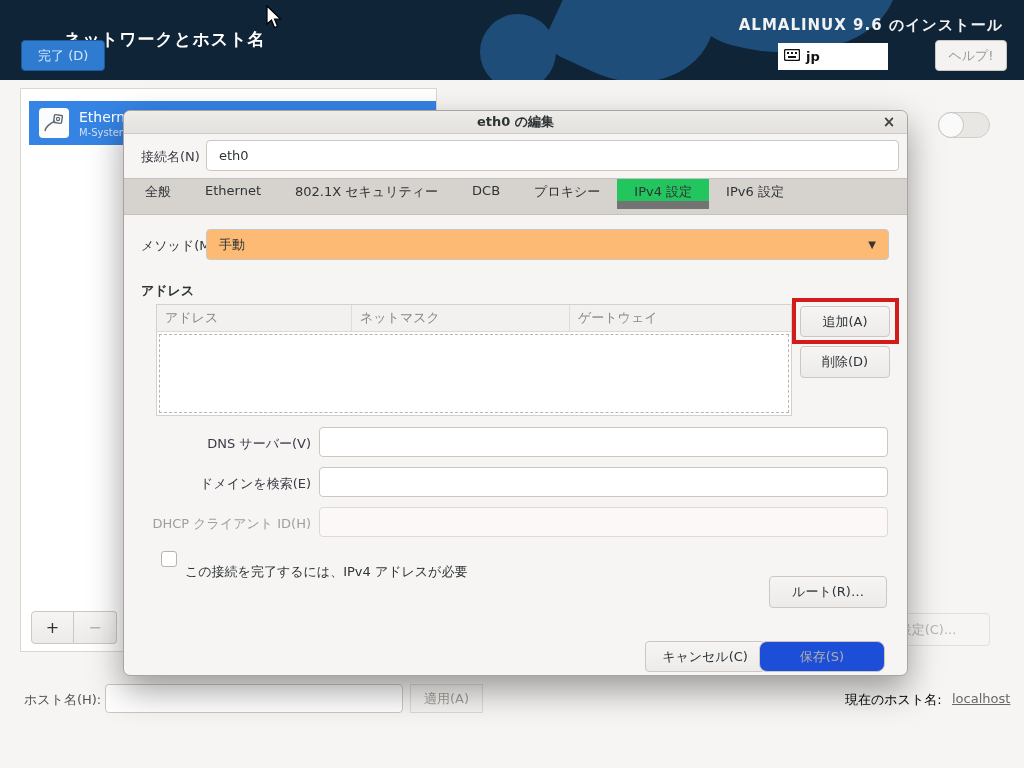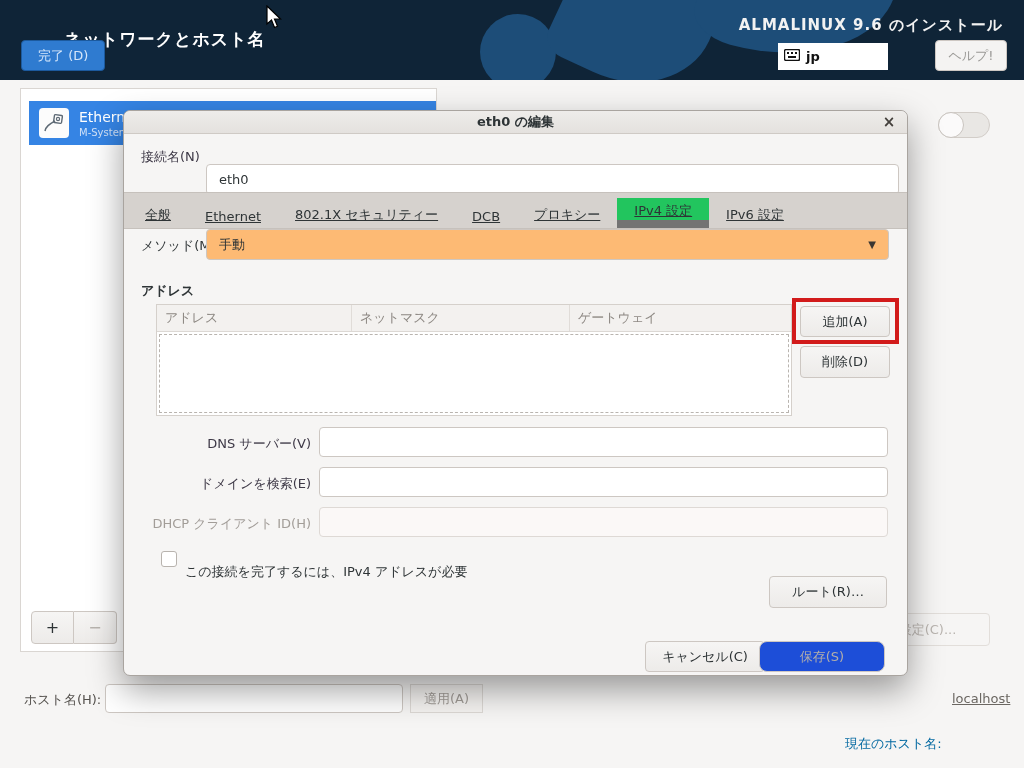--- a/index.html
+++ b/index.html
@@ -28,31 +28,31 @@
   .pm-btn { width:43px; height:33px; background:linear-gradient(#f6f5f4,#edebe9); border:1px solid #cdc7c2; display:flex; align-items:center; justify-content:center; font-size:16px; }
   .pm-btn:first-child { border-radius:4px 0 0 4px; }
   .pm-btn:last-child { border-radius:0 4px 4px 0; border-left:none; color:#b3aea9; }
   .toggle { position:absolute; left:938px; top:112px; width:52px; height:26px; background:#e9e7e4; border:1px solid #d2cdc8; border-radius:13px; }
   .knob { position:absolute; left:-1px; top:-1px; width:26px; height:26px; background:#fbfafa; border:1px solid #c9c4bf; border-radius:50%; }
   .config-btn { position:absolute; left:865px; top:613px; width:125px; height:33px; background:#f6f5f4; border:1px solid #e2deda; border-radius:4px; color:#b9b4af; display:flex; align-items:center; justify-content:center; }
 
   .hostname-label { position:absolute; left:24px; top:691px; color:#55524e; }
   .hostname-input { position:absolute; left:105px; top:684px; width:298px; height:29px; background:#ffffff; border:1px solid #cdc7c2; border-radius:4px; }
   .apply-btn { position:absolute; left:410px; top:684px; width:73px; height:29px; background:#f5f3f1; border:1px solid #dcd8d4; border-radius:0; color:#a09b96; display:flex; align-items:center; justify-content:center; }
-  .cur-host-label { position:absolute; left:845px; top:691px; color:#0369a1;margin-top:44px; }
+  .cur-host-label { position:absolute; left:845px; top:691px; color:#000000; }
   .cur-host-value { position:absolute; left:952px; top:691px; color:#6b6762;text-decoration:underline; }
 
   
   .dialog { position:absolute; left:123px; top:110px; width:785px; height:566px; background:#f6f5f4; border:1px solid #a9a49f; border-radius:7px; box-shadow:0 14px 34px rgba(0,0,0,0.38); }
   .dlg-titlebar { position:absolute; left:0; top:0; width:100%; height:23px; background:linear-gradient(#eeecea,#e4e1de); border-bottom:1px solid #cfcac5; border-radius:7px 7px 0 0; display:flex; align-items:center; justify-content:center; font-weight:bold; font-size:13px; color:#2e3436; }
   .dlg-close { position:absolute; right:8px; top:1px; width:20px; height:20px; display:flex; align-items:center; justify-content:center; color:#44403c; font-size:15px; font-weight:bold; }
   .conn-label { position:absolute; left:17px; top:37px; color:#3d3846; }
-  .conn-input { position:absolute; left:82px; top:29px; width:693px; height:31px; background:#ffffff; border:1px solid #cdc7c2; border-radius:4px; display:flex; align-items:center; padding-left:12px;margin-top:24px; }
-
-  .tabstrip { position:absolute; left:0; top:81px; width:100%; height:37px; background:#d6d2ce; border-top:1px solid #c6c1bc; border-bottom:1px solid #c6c1bc; display:flex; align-items:flex-end; padding-left:4px;text-decoration:underline; }
+  .conn-input { position:absolute; left:82px; top:29px; width:693px; height:31px; background:#ffffff; border:1px solid #cdc7c2; border-radius:4px; display:flex; align-items:center; padding-left:12px; }
+
+  .tabstrip { position:absolute; left:0; top:67px; width:100%; height:37px; background:#d6d2ce; border-top:1px solid #c6c1bc; border-bottom:1px solid #c6c1bc; display:flex; align-items:flex-start; padding-left:4px; }
   .tab { padding:0 17px; display:flex; align-items:center; color:#2e3436; border-bottom:4px solid transparent; padding-top:4px; }
   .tab.active { background:#22c55e; border-bottom:8px solid #737373; }
 
   .method-label { position:absolute; left:17px; top:126px; }
   .method-combo { position:absolute; left:82px; top:118px; width:683px; height:31px; background:#fdba74; border:1px solid #cdc7c2; border-radius:4px; display:flex; align-items:center; padding:0 12px; }
   .combo-arrow { margin-left:auto; font-size:10px; color:#3a3631; }
 
   .addr-header { position:absolute; left:17px; top:171px; font-weight:bold; }
   .addr-table { position:absolute; left:32px; top:193px; width:636px; height:112px; border:1px solid #d5d0cb; background:#ffffff; }
   .addr-thead { display:flex; height:27px; background:#f3f1ef; border-bottom:1px solid #dcd8d4; }

